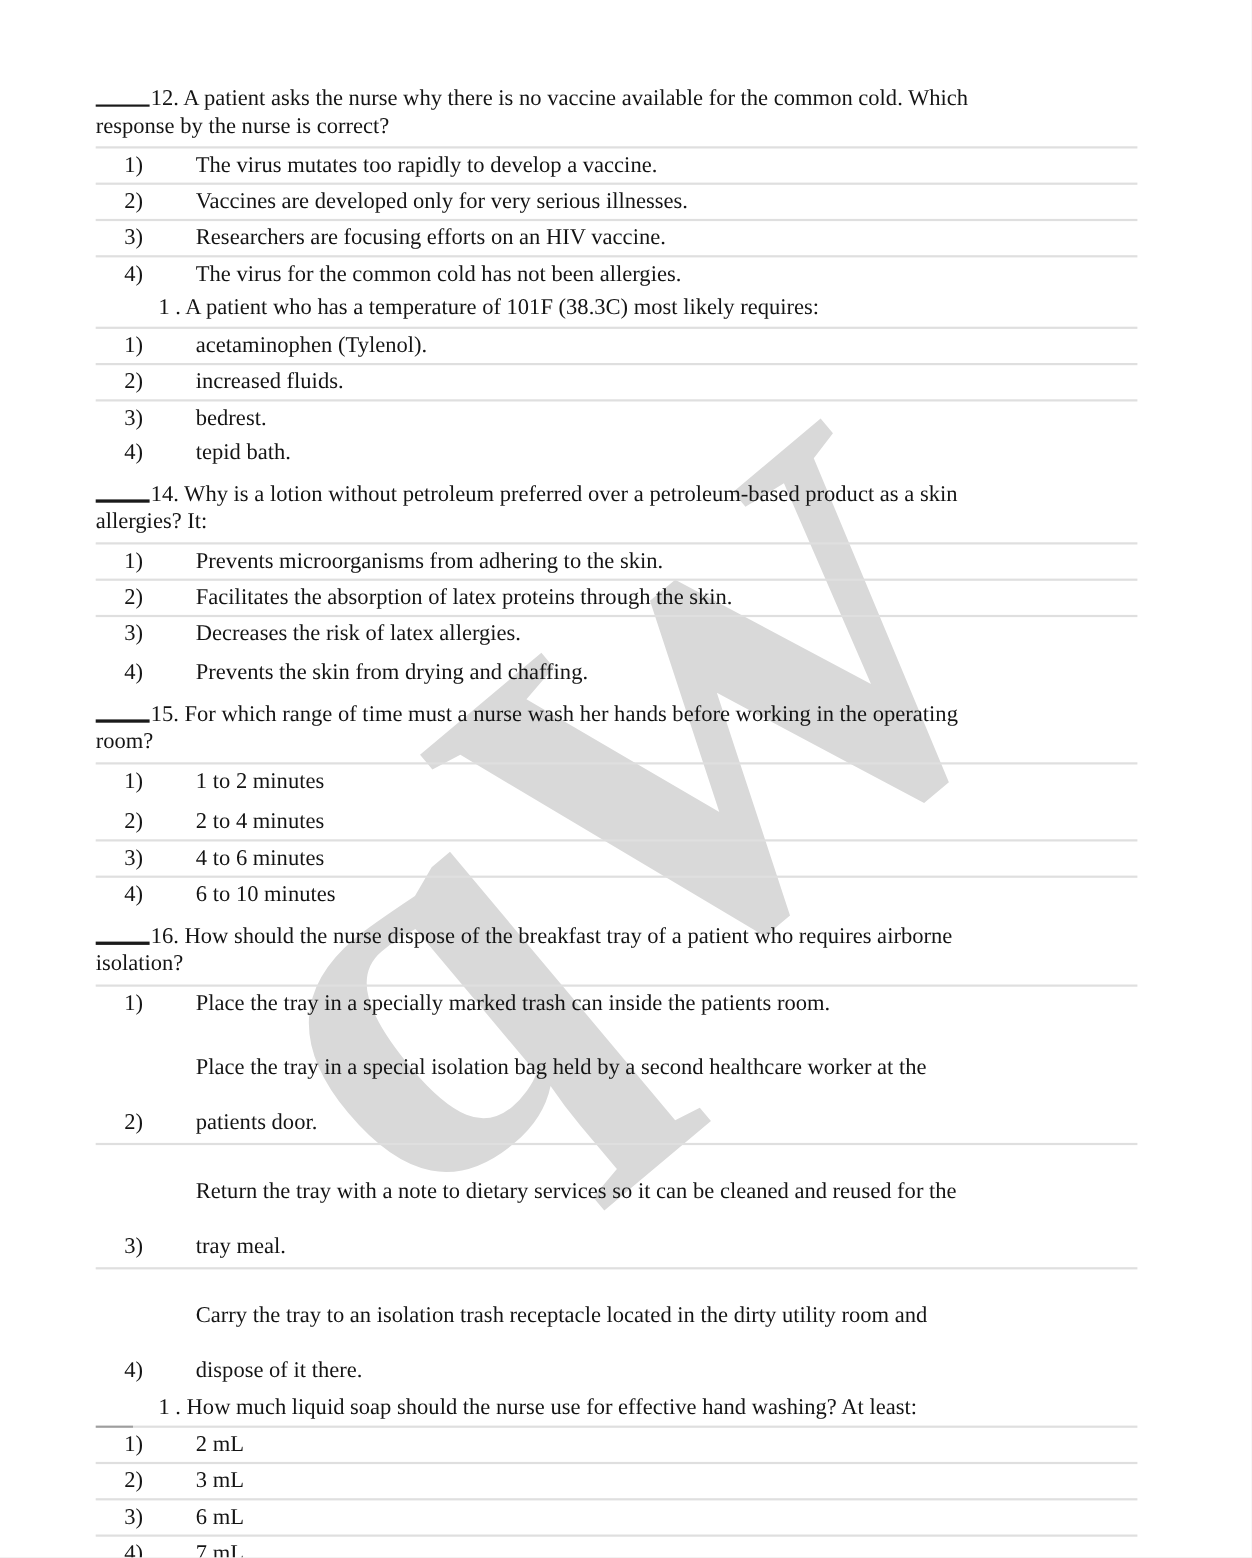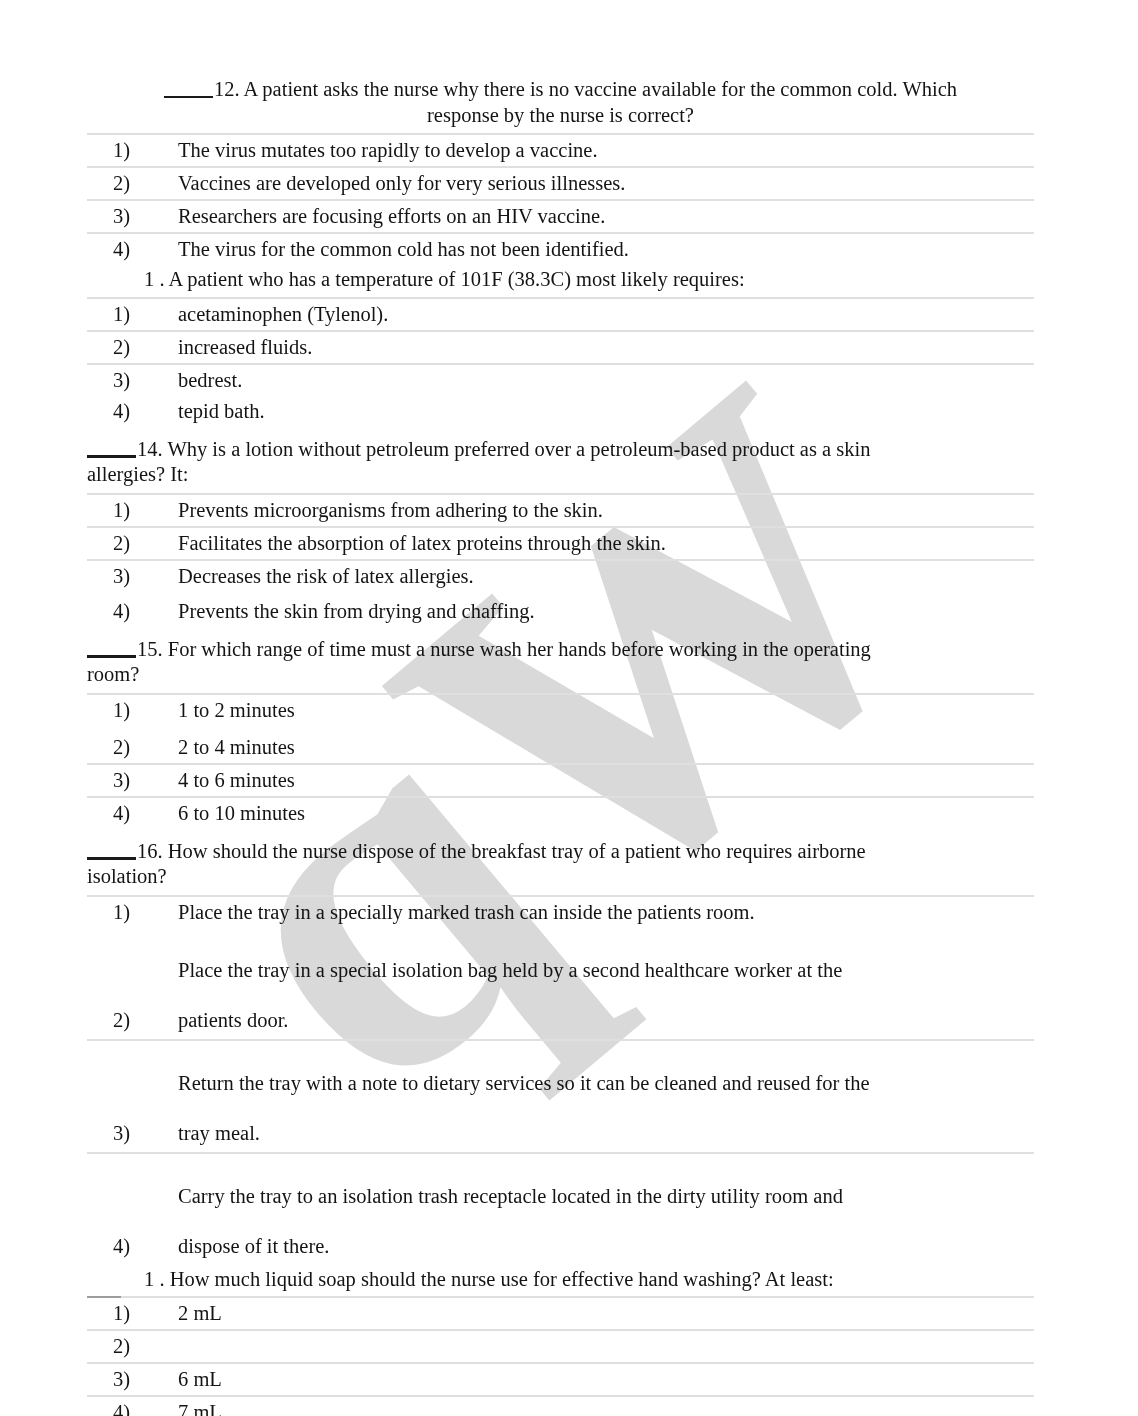--- a/index.html
+++ b/index.html
@@ -34,21 +34,21 @@
     white-space:nowrap;
   }
   .content{
     position:absolute;left:87px;top:77px;width:947px;z-index:1;
   }
   .stem{
     margin:10px 0 5px;
     font-size:20.5px;
     line-height:25.5px;
   }
-  .stem.first{margin-top:0;text-align:center;}
+  .stem.first{margin-top:0;}
   .stem.indent{padding-left:57px;margin:2px 0 4px;}
   .blank{
     display:inline-block;
     width:49px;height:2.5px;
     background:var(--blank);
     vertical-align:-2px;
     margin-right:1px;
   }
   .hr{
     height:0;
@@ -98,21 +98,21 @@
         <span class="txt">Vaccines are developed only for very serious illnesses.</span>
       </div>
       <div class="hr"></div>
       <div class="row">
         <span class="num">3)</span>
         <span class="txt">Researchers are focusing efforts on an HIV vaccine.</span>
       </div>
       <div class="hr"></div>
       <div class="row">
         <span class="num">4)</span>
-        <span class="txt">The virus for the common cold has not been identified.</span>
+        <span class="txt">The virus for the common cold has not been allergies.</span>
       </div>
     </section>
 
     <section>
       <p class="stem indent"><span>1 . A patient who has a temperature of 101F (38.3C) most likely requires:</span></p>
       <div class="hr"></div>
       <div class="row">
         <span class="num">1)</span>
         <span class="txt">acetaminophen (Tylenol).</span>
       </div>
@@ -213,20 +213,21 @@
     <section>
       <p class="stem indent"><span>1 . How much liquid soap should the nurse use for effective hand washing? At least:</span></p>
       <div class="hr dark-left"></div>
       <div class="row">
         <span class="num">1)</span>
         <span class="txt">2 mL</span>
       </div>
       <div class="hr"></div>
       <div class="row">
         <span class="num">2)</span>
+        <span class="txt">3 mL</span>
       </div>
       <div class="hr"></div>
       <div class="row">
         <span class="num">3)</span>
         <span class="txt">6 mL</span>
       </div>
       <div class="hr"></div>
       <div class="row">
         <span class="num">4)</span>
         <span class="txt">7 mL</span>

